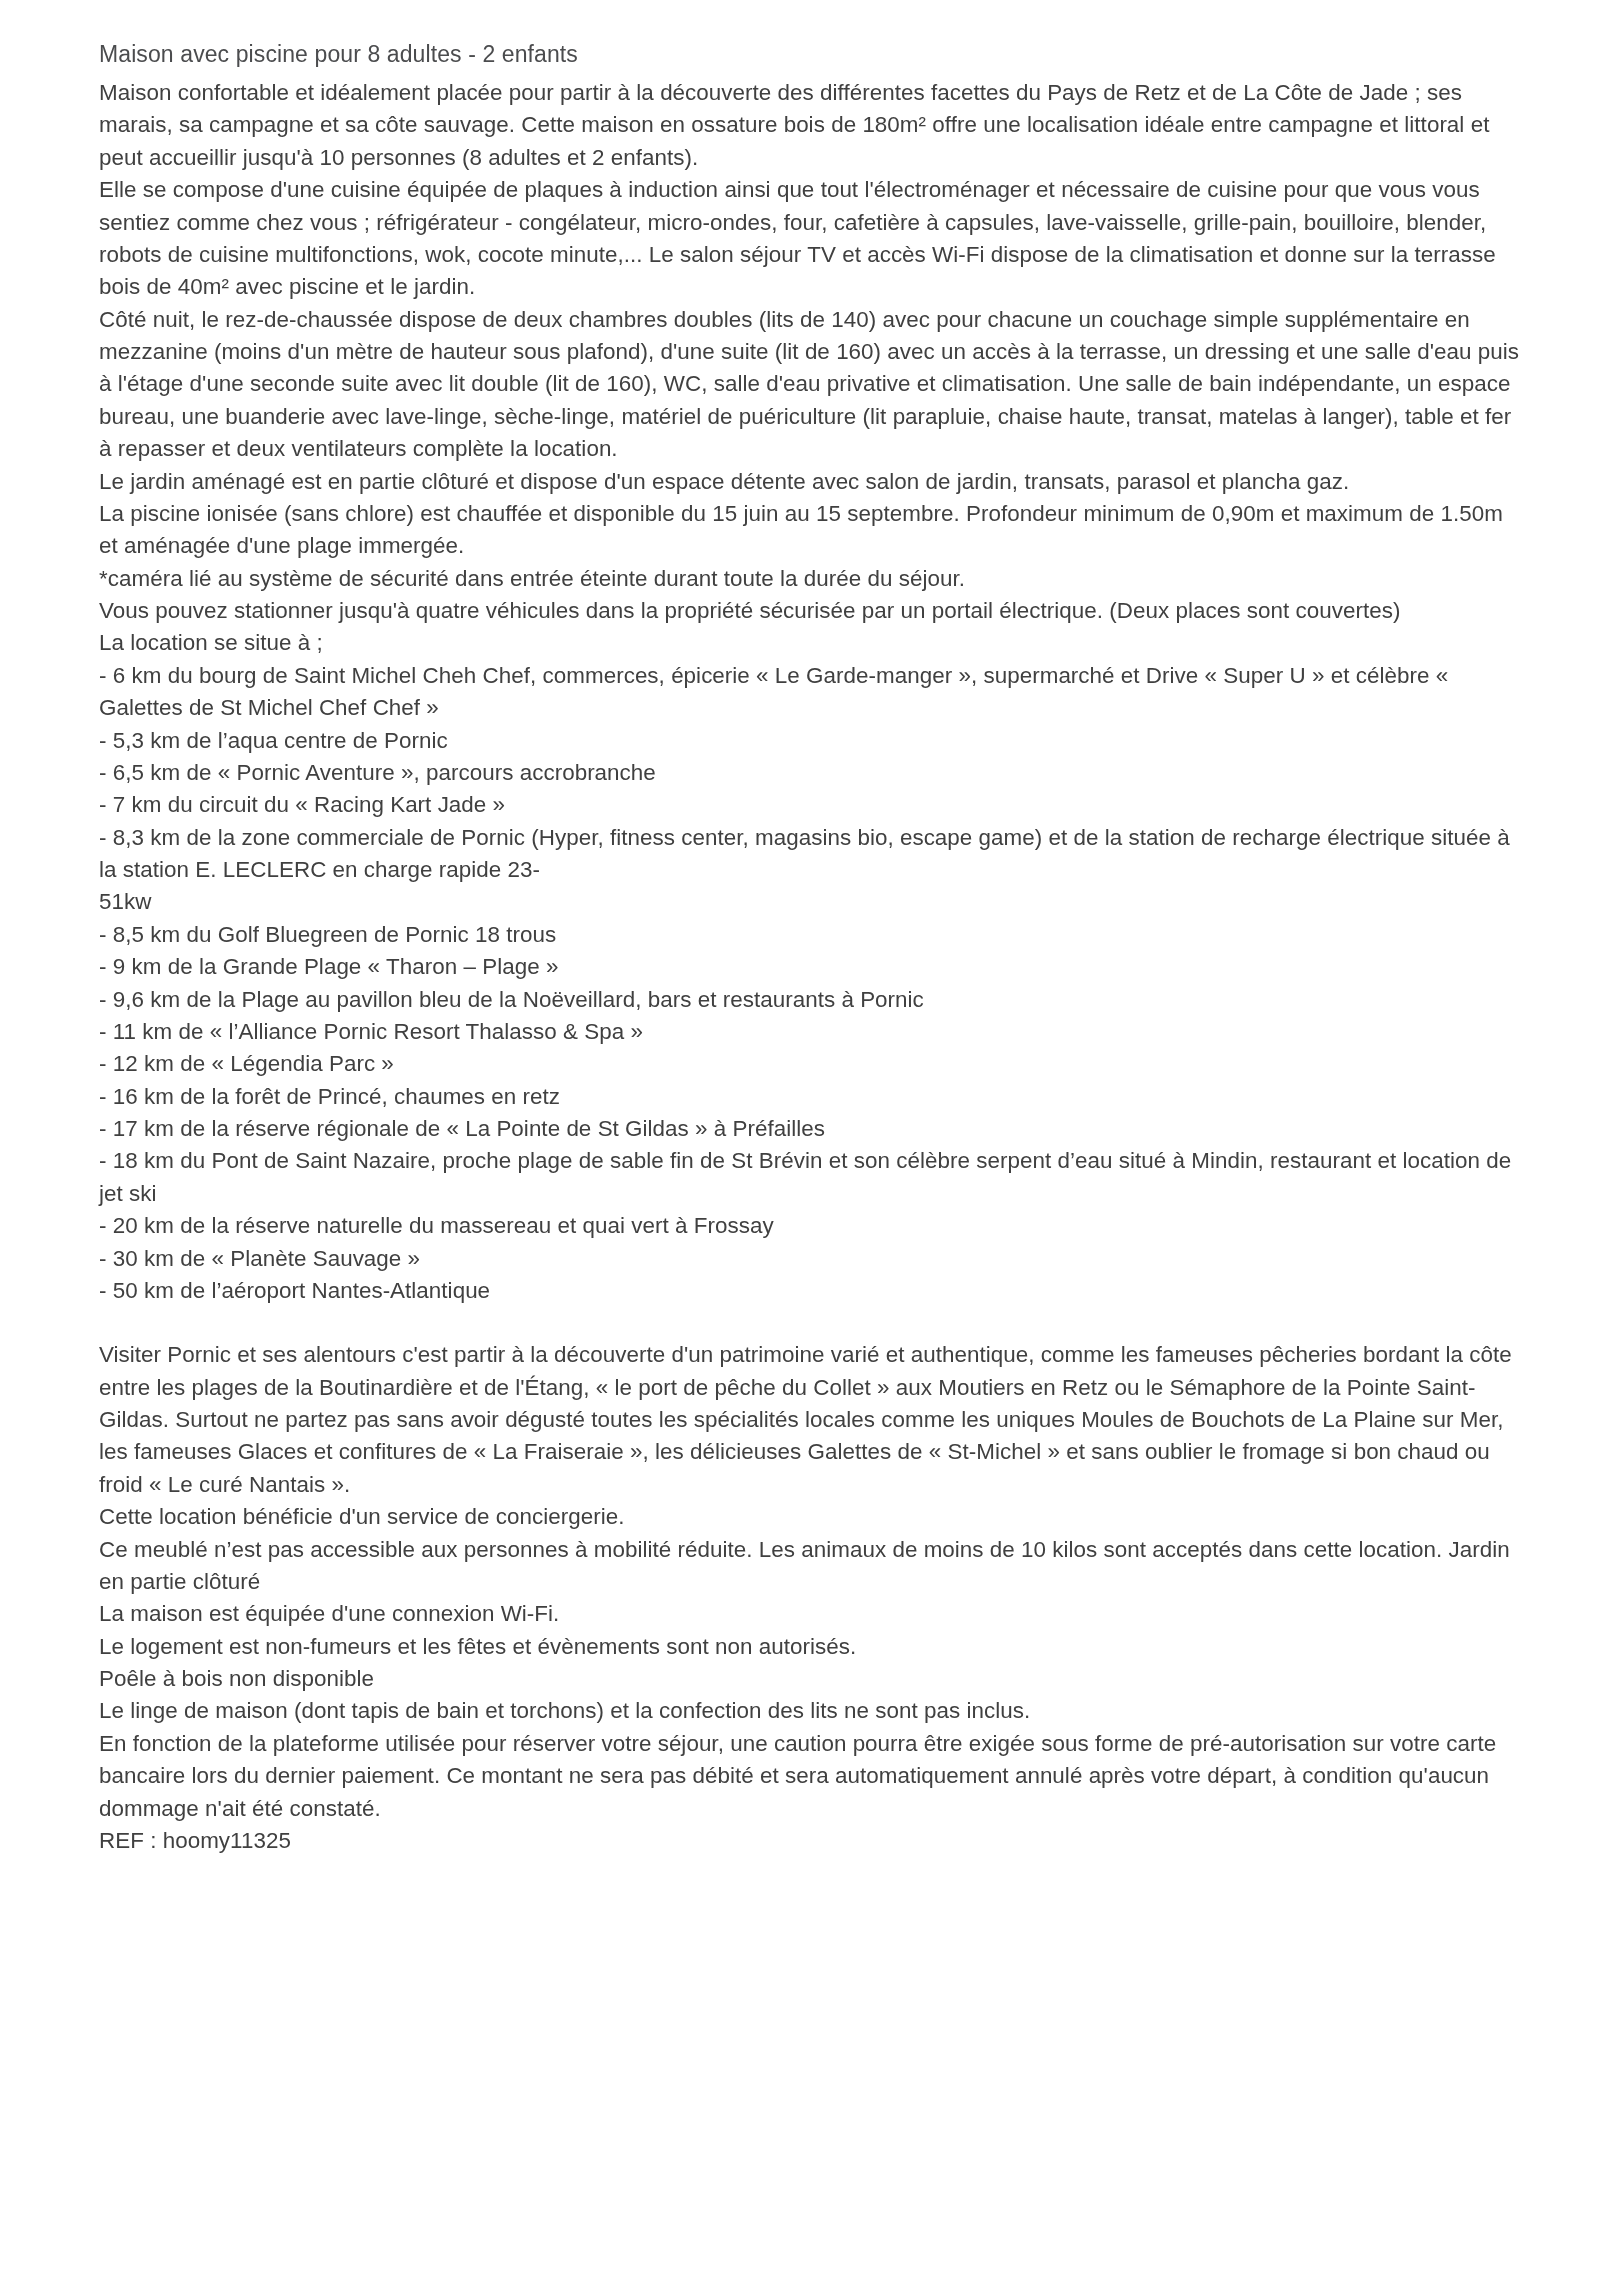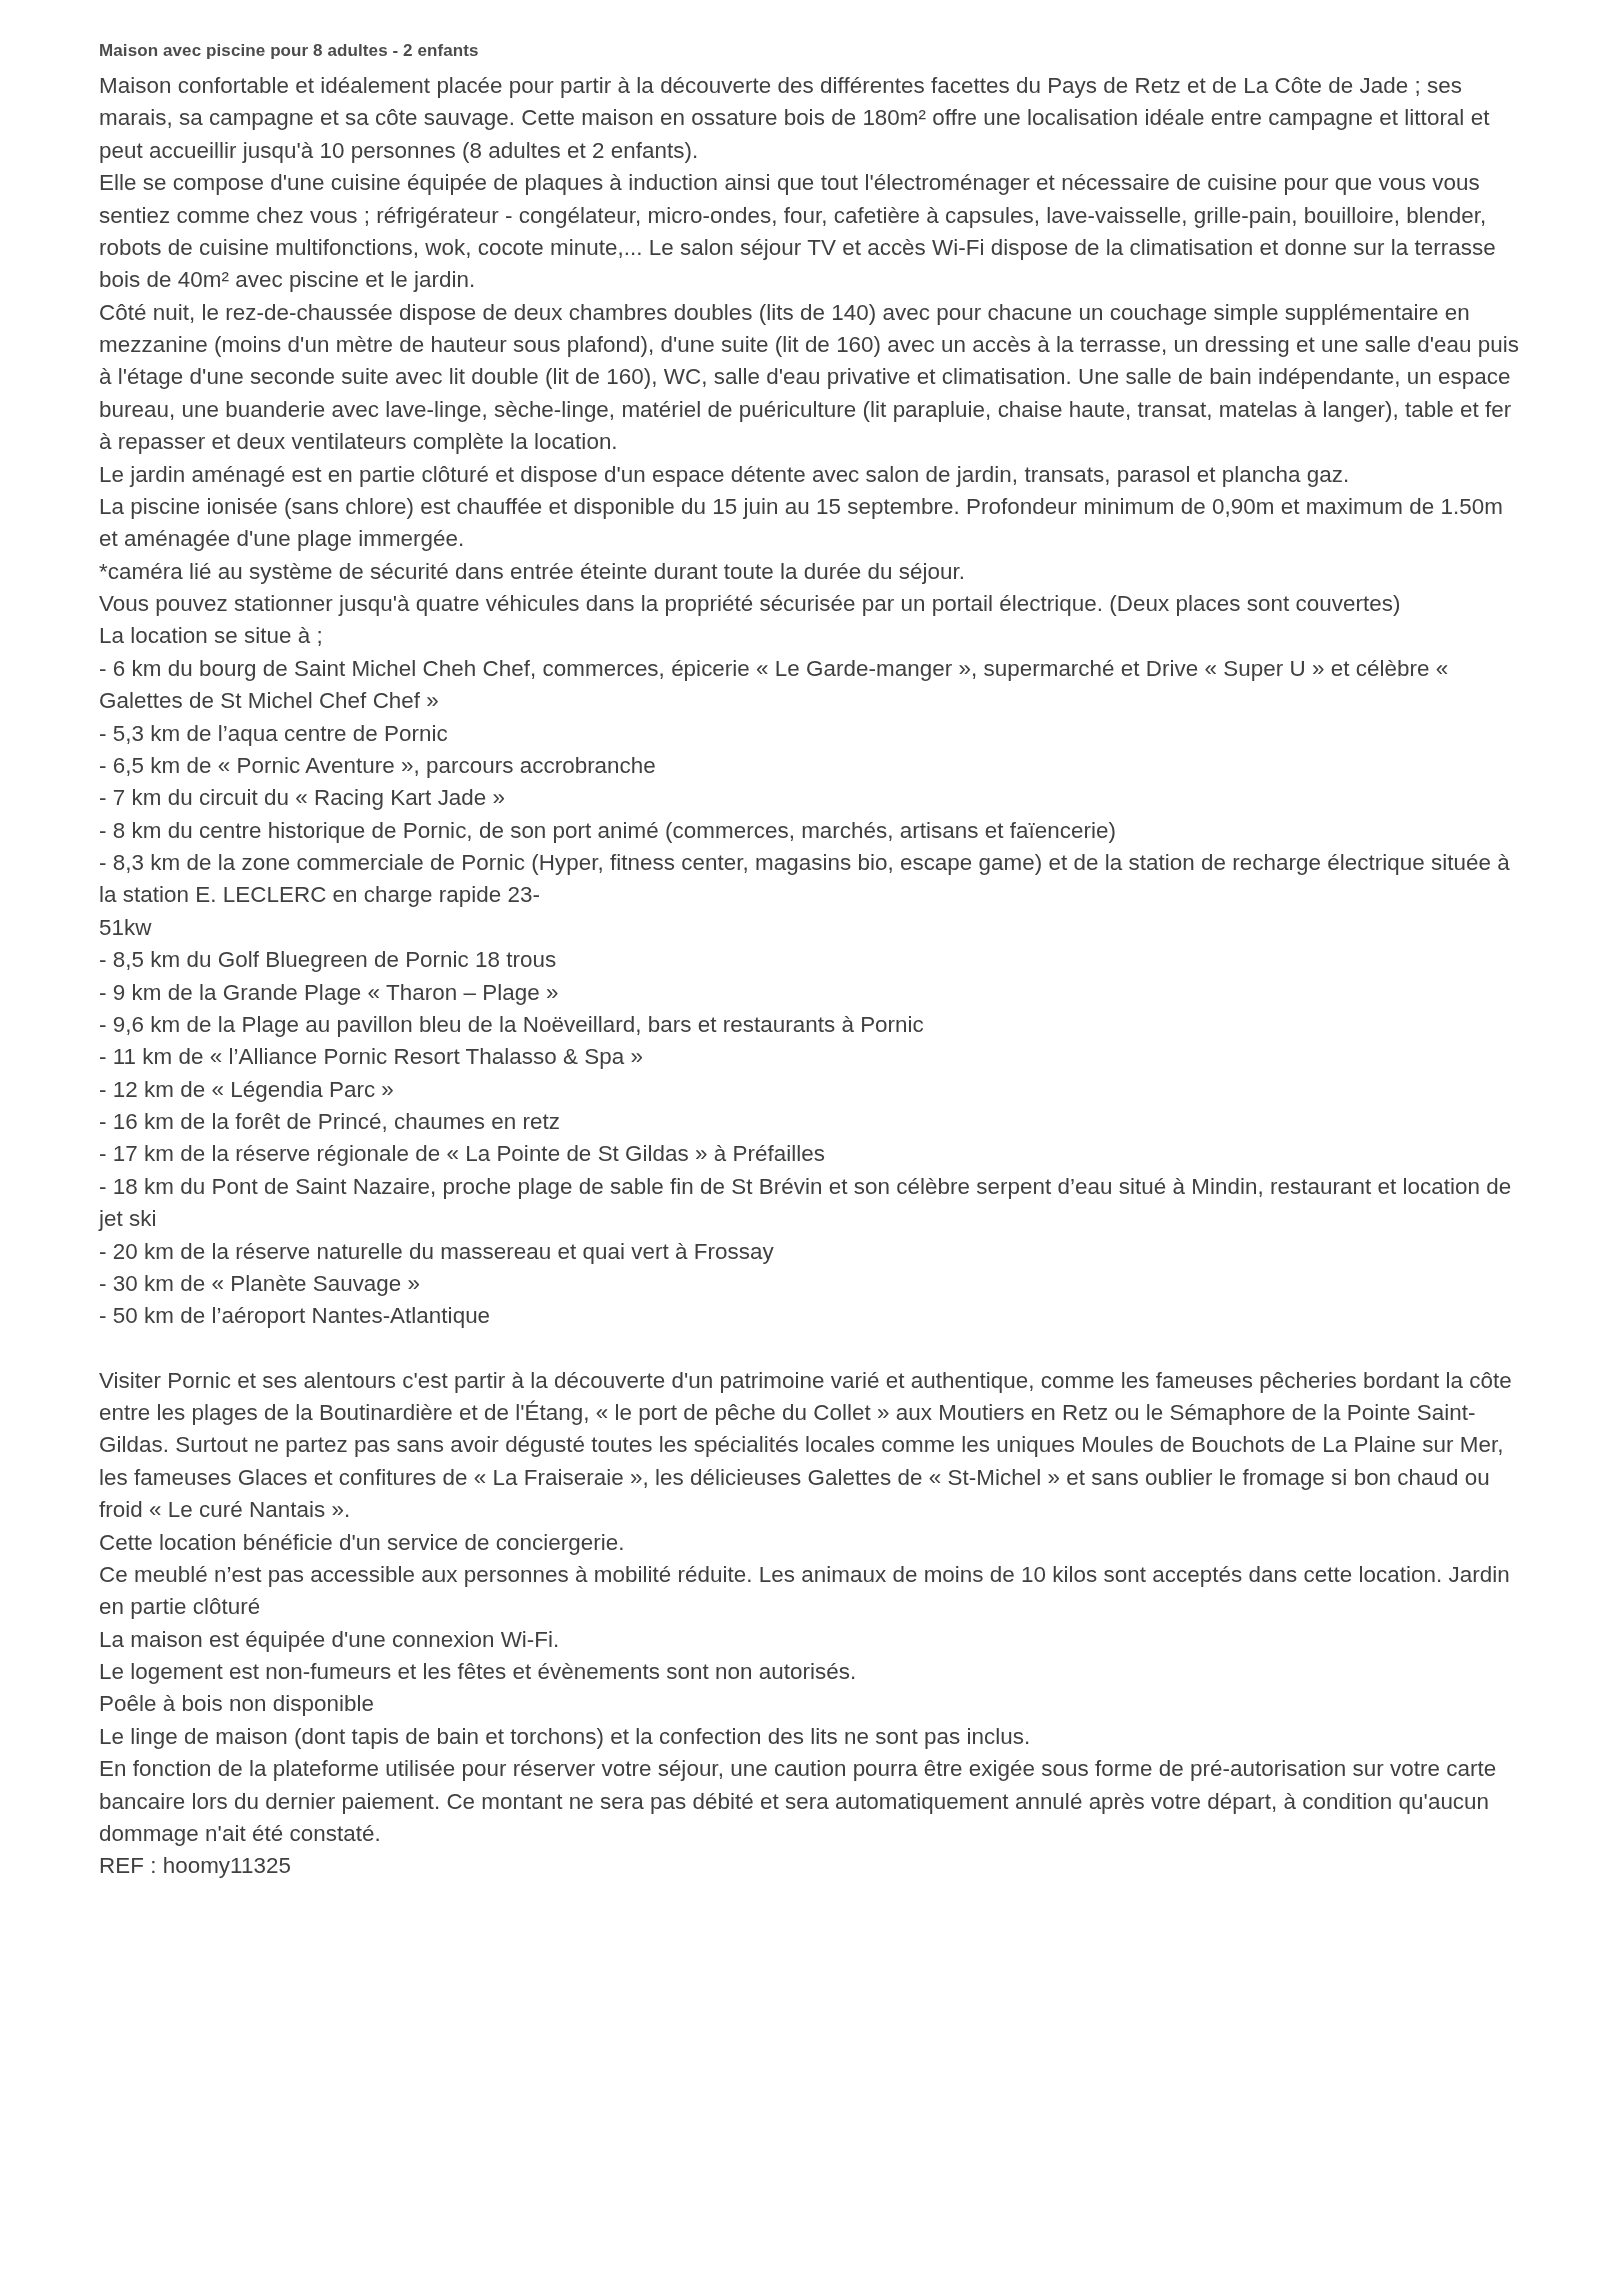--- a/index.html
+++ b/index.html
@@ -11,22 +11,22 @@
     font-family: "Liberation Sans", sans-serif;
     color: #58595b;
     width: 1622px;
   }
   .page {
     width: 1622px;
     box-sizing: border-box;
     padding: 41px 99px 36px 99px;
   }
   .doc-title {
-    font-size: 17px;
-    font-weight: bold;
+    font-size: 23px;
+    font-weight: normal;
     color: #4b4c4e;
     margin: 0 0 9px 0;
     letter-spacing: 0.1px;
   }
   .para {
     font-size: 22.4px;
     line-height: 1.445;
     color: #404040;
     margin: 0;
     letter-spacing: 0.04px;
@@ -48,21 +48,20 @@
     <p class="para">Côté nuit, le rez-de-chaussée dispose de deux chambres doubles (lits de 140) avec pour chacune un couchage simple supplémentaire en mezzanine (moins d'un mètre de hauteur sous plafond), d'une suite (lit de 160) avec un accès à la terrasse, un dressing et une salle d'eau puis à l'étage d'une seconde suite avec lit double (lit de 160), WC, salle d'eau privative et climatisation. Une salle de bain indépendante, un espace bureau, une buanderie avec lave-linge, sèche-linge, matériel de puériculture (lit parapluie, chaise haute, transat, matelas à langer), table et fer à repasser et deux ventilateurs complète la location.</p>
     <p class="para">Le jardin aménagé est en partie clôturé et dispose d'un espace détente avec salon de jardin, transats, parasol et plancha gaz.</p>
     <p class="para">La piscine ionisée (sans chlore) est chauffée et disponible du 15 juin au 15 septembre. Profondeur minimum de 0,90m et maximum de 1.50m et aménagée d'une plage immergée.</p>
     <p class="para">*caméra lié au système de sécurité dans entrée éteinte durant toute la durée du séjour.</p>
     <p class="para">Vous pouvez stationner jusqu'à quatre véhicules dans la propriété sécurisée par un portail électrique. (Deux places sont couvertes)</p>
     <p class="para">La location se situe à ;</p>
     <p class="para">- 6 km du bourg de Saint Michel Cheh Chef, commerces, épicerie « Le Garde-manger », supermarché et Drive « Super U » et célèbre « Galettes de St Michel Chef Chef »</p>
     <p class="para">- 5,3 km de l’aqua centre de Pornic</p>
     <p class="para">- 6,5 km de « Pornic Aventure », parcours accrobranche</p>
     <p class="para">- 7 km du circuit du « Racing Kart Jade »</p>
-    <p class="para">- 8 km du centre historique de Pornic, de son port animé (commerces, marchés, artisans et faïencerie)</p>
     <p class="para">- 8,3 km de la zone commerciale de Pornic (Hyper, fitness center, magasins bio, escape game) et de la station de recharge électrique située à la station E. LECLERC en charge rapide 23-</p>
     <p class="para">51kw</p>
     <p class="para">- 8,5 km du Golf Bluegreen de Pornic 18 trous</p>
     <p class="para">- 9 km de la Grande Plage « Tharon – Plage »</p>
     <p class="para">- 9,6 km de la Plage au pavillon bleu de la Noëveillard, bars et restaurants à Pornic</p>
     <p class="para">- 11 km de « l’Alliance Pornic Resort Thalasso &amp; Spa »</p>
     <p class="para">- 12 km de « Légendia Parc »</p>
     <p class="para">- 16 km de la forêt de Princé, chaumes en retz</p>
     <p class="para">- 17 km de la réserve régionale de « La Pointe de St Gildas » à Préfailles</p>
     <p class="para">- 18 km du Pont de Saint Nazaire, proche plage de sable fin de St Brévin et son célèbre serpent d’eau situé à Mindin, restaurant et location de jet ski</p>

